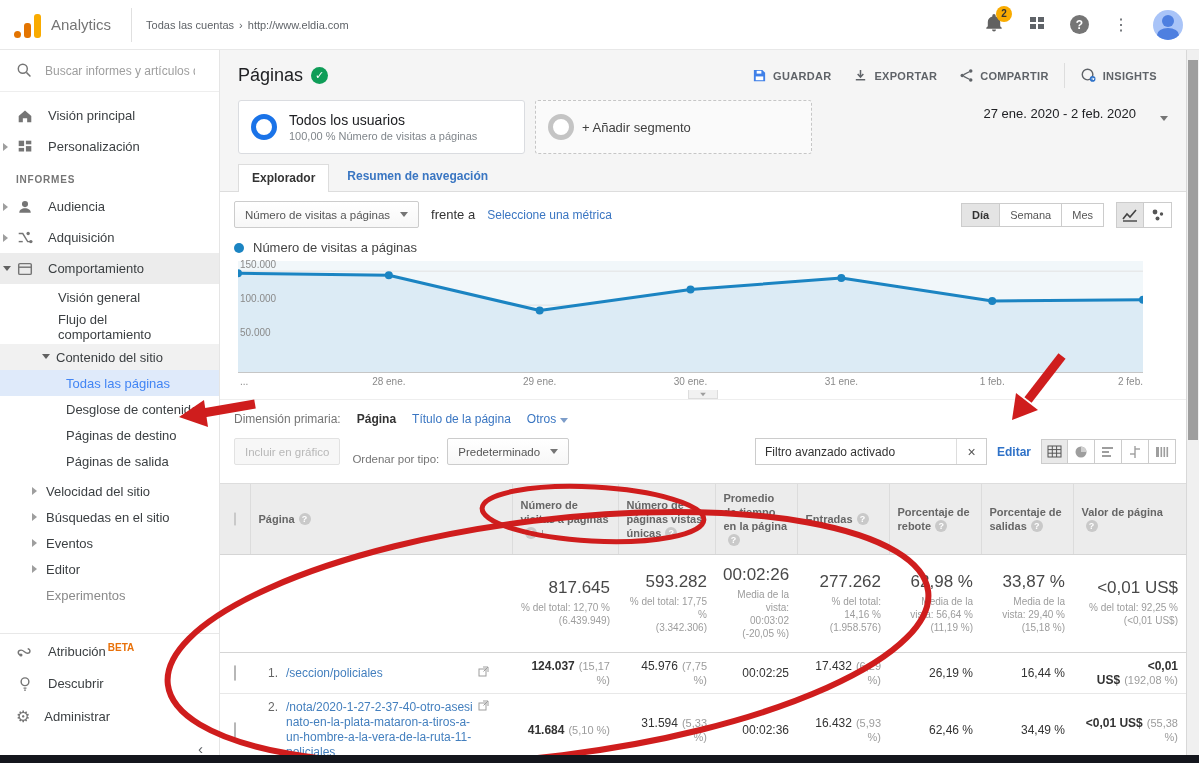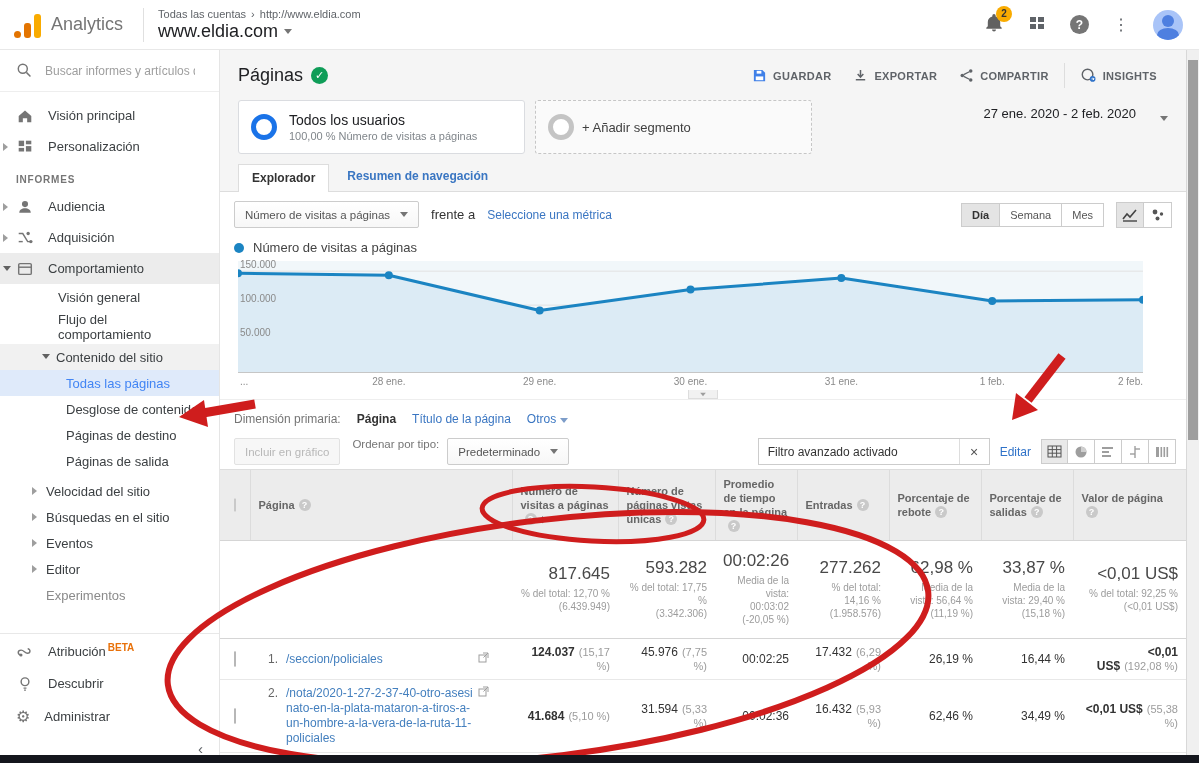--- a/index.html
+++ b/index.html
@@ -4,21 +4,21 @@
 <style>
   *{box-sizing:border-box;margin:0;padding:0}
   html,body{width:1199px;height:763px;overflow:hidden;font-family:"Liberation Sans",sans-serif;background:#fff;color:#333}
   
   .topbar{position:absolute;top:0;left:0;right:0;height:50px;background:#fff;border-bottom:1px solid #e8e8e8;display:flex;align-items:center;z-index:5}
   .logo-box{display:flex;align-items:center;gap:10px;padding:0 14px 0 14px;height:100%}
   .ga-logo{display:flex;align-items:flex-end;gap:3px;height:26px}
   .ga-dot{width:7px;height:7px;border-radius:50%;background:#e37400}
   .ga-bar1{width:7px;height:15px;border-radius:3px;background:#e37400}
   .ga-bar2{width:7px;height:24px;border-radius:3px;background:#f9ab00}
-  .app-name{font-size:18px;color:#757575}
+  .app-name{font-size:15px;color:#757575}
   .hdr-div{width:1px;height:34px;background:#e0e0e0;margin:0 14px 0 6px}
   .crumbs{display:flex;flex-direction:column;justify-content:center;gap:1px}
   .crumb-top{font-size:11px;color:#5f6368;display:flex;gap:5px;align-items:center}
   .prop-row{display:flex;align-items:center;gap:6px}
   .prop-name{font-size:18px;color:#202124}
   .car{width:0;height:0;border-left:4px solid transparent;border-right:4px solid transparent;border-top:5px solid #757575;display:inline-block}
   .hdr-right{margin-left:auto;display:flex;align-items:center;gap:24px;padding-right:16px}
   .bell-wrap{position:relative}
   .badge{position:absolute;top:-7px;right:-8px;width:16px;height:16px;border-radius:50%;background:#f9ab00;color:#333;font-size:10px;display:flex;align-items:center;justify-content:center;font-weight:bold}
   .help-circ{width:19px;height:19px;border-radius:50%;background:#757575;color:#fff;font-size:12px;display:flex;align-items:center;justify-content:center;font-weight:bold}
@@ -86,28 +86,28 @@
   .legend{display:flex;align-items:center;gap:9px;padding:8px 0 6px 14px;font-size:13px;color:#444}
   .legend-dot{width:10px;height:10px;border-radius:50%}
   .chart-wrap{position:relative;margin-left:18px;width:905px;height:112px}
   .ylab{position:absolute;font-size:10px;color:#8a8a8a;left:2px;background:transparent}
   .xlabels{position:relative;margin-left:18px;width:905px;height:16px;font-size:10px;color:#8a8a8a}
   .xlab{position:absolute;top:3px;white-space:nowrap}
   .collapse-handle{width:30px;height:9px;margin:1px auto 0 auto;background:#f1f1f1;border:1px solid #ddd;border-top:none;display:flex;align-items:center;justify-content:center}
   .dim-row{display:flex;align-items:center;gap:16px;padding:12px 14px 8px 14px;border-top:1px solid #eee;font-size:12px}
   .dim-label{color:#757575}
   .dim-current{color:#333;font-weight:bold}
-  .tbl-toolbar{display:flex;align-items:flex-start;padding:4px 10px 4px 14px;gap:8px}
+  .tbl-toolbar{display:flex;align-items:flex-end;padding:4px 10px 18px 14px;gap:8px}
   .btn-disabled{border:1px solid #e2e2e2;background:#f7f7f7;color:#b8b8b8;font-size:11.5px;height:27px;display:inline-flex;align-items:center;padding:0 10px;border-radius:2px}
   .sort-label{font-size:11.5px;color:#757575;margin-left:4px}
   .tb-right{margin-left:auto;display:flex;align-items:center;gap:10px}
   .filter-box{display:flex;align-items:center;border:1px solid #ccc;background:#fff;height:27px;width:232px}
   .filter-text{flex:1;font-size:12px;color:#333;padding-left:9px}
   .filter-x{width:30px;height:100%;display:flex;align-items:center;justify-content:center;border-left:1px solid #ddd;color:#555;font-size:14px;cursor:pointer}
-  .edit-link{color:#2f72c8;font-size:12px;font-weight:normal;cursor:pointer}
+  .edit-link{color:#2f72c8;font-size:12px;font-weight:bold;cursor:pointer}
   .view-group{display:flex}
   .view-btn{border:1px solid #ccc;background:#fff;width:27px;height:25px;display:flex;align-items:center;justify-content:center;cursor:pointer}
   .view-btn + .view-btn{border-left:none}
   .view-btn.on{background:#e9e9e9}
   
   table.report{border-collapse:collapse;width:966px;table-layout:fixed;font-size:12px}
   table.report th{background:#ececec;color:#666;font-size:11px;font-weight:bold;text-align:right;padding:7px 8px;border-bottom:1px solid #d5d5d5;border-top:1px solid #ddd;vertical-align:middle;line-height:14px}
   table.report th.tl{text-align:left}
   table.report th + th{border-left:1px solid #dcdcdc}
   td{vertical-align:middle}
@@ -142,24 +142,20 @@
         <span class="ga-bar2"></span>
       </span>
     <span class="app-name">Analytics</span>
   </div>
   <div class="hdr-div"></div>
   <div class="crumbs">
     <div class="crumb-top">
       <span>Todas las cuentas</span>
       <span>›</span>
       <span>http://www.eldia.com</span>
-    </div>
-    <div class="prop-row">
-      <span class="prop-name">www.eldia.com</span>
-      <span class="car"></span>
     </div>
   </div>
   <div class="hdr-right">
     <span class="bell-wrap">
       <svg width="20" height="20" viewBox="0 0 20 20">
           <path d="M10 18.5a2 2 0 0 0 2-2H8a2 2 0 0 0 2 2zm6.2-5.2V9c0-2.8-1.8-4.9-4.5-5.5v-.7a1.7 1.7 0 0 0-3.4 0v.7C5.6 4.1 3.8 6.2 3.8 9v4.3L2.3 14.8v1h15.4v-1z" fill="#616161"></path>
         </svg>
       <span class="badge">2</span>
     </span>
     <span>

